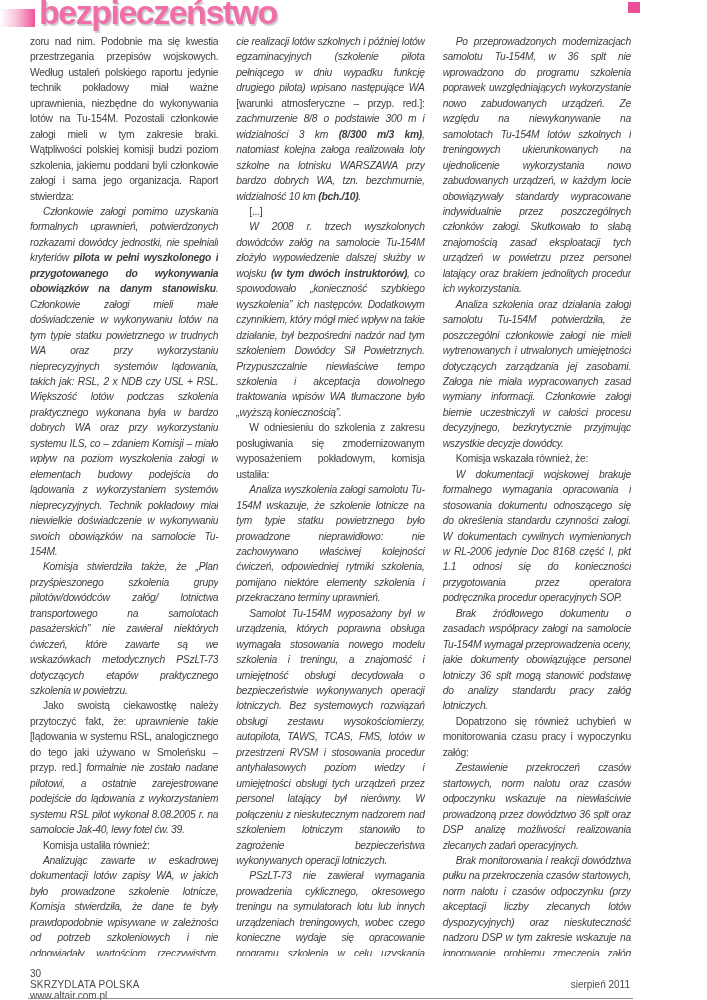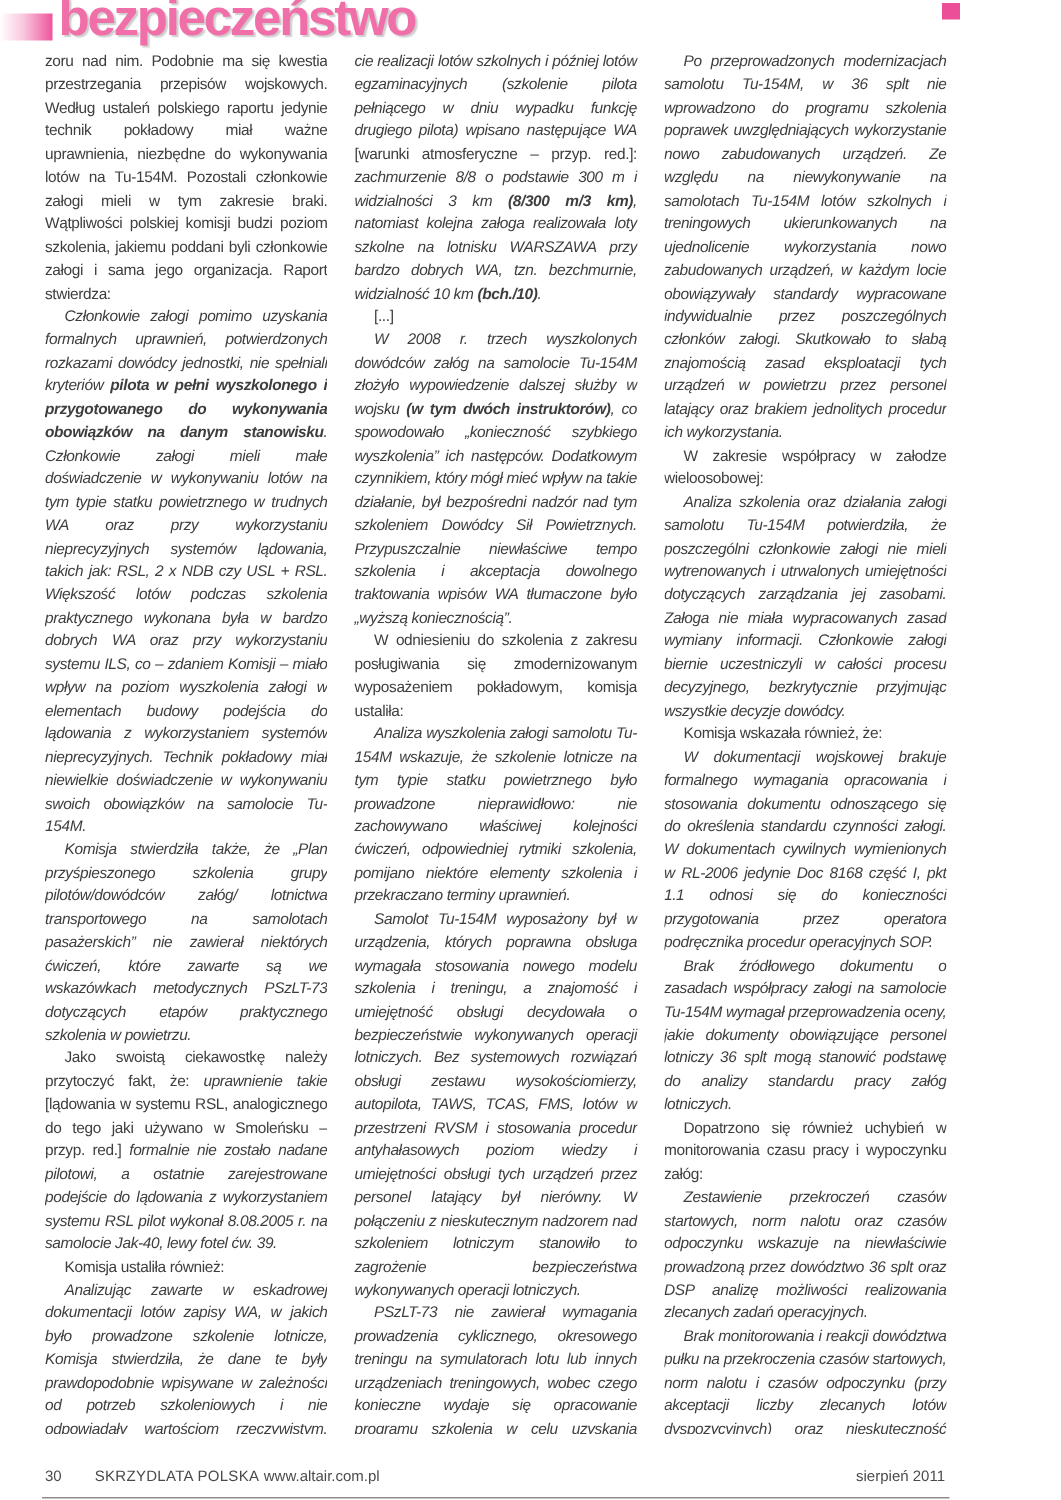--- a/index.html
+++ b/index.html
@@ -34,21 +34,21 @@
   .para.it{font-style:italic;}
   .para span.b{font-weight:bold;}
   .para span.i{font-style:italic;}
   .para span.r{font-style:normal;}
   
   .footer{
     position:absolute;left:30px;right:10px;bottom:9px;height:14px;
     display:flex;justify-content:space-between;align-items:center;
     font-size:10px;color:#4a4a4a;
   }
-  .footer-left{display:flex;align-items:flex-start;}
+  .footer-left{display:flex;align-items:flex-start;flex-direction:column;}
   .footer-left .pgnum{margin-right:22px;}
   .footer-left .mag{margin-right:3px;letter-spacing:0.2px;}
   .footer-left .url{color:#4a4a4a;text-decoration:none;}
   .bottom-rule{position:absolute;left:28px;right:7px;bottom:1px;height:1px;background:#8c8c8c;}
 </style>
 </head>
 <body>
 
 <div class="page">
 
@@ -72,21 +72,20 @@
         <p class="para ind"><span>[...]</span></p>
         <p class="para it ind"><span>W 2008 r. trzech wyszkolonych dowódców załóg na samolocie Tu-154M złożyło wypowiedzenie dalszej służby w wojsku </span><span class="b">(w tym dwóch instruktorów)</span><span>, co spowodowało „konieczność szybkiego wyszkolenia” ich następców. Dodatkowym czynnikiem, który mógł mieć wpływ na takie działanie, był bezpośredni nadzór nad tym szkoleniem Dowódcy Sił Powietrznych. Przypuszczalnie niewłaściwe tempo szkolenia i akceptacja dowolnego traktowania wpisów WA tłumaczone było „wyższą koniecznością”.</span></p>
         <p class="para ind"><span>W odniesieniu do szkolenia z zakresu posługiwania się zmodernizowanym wyposażeniem pokładowym, komisja ustaliła:</span></p>
         <p class="para it ind"><span>Analiza wyszkolenia załogi samolotu Tu-154M wskazuje, że szkolenie lotnicze na tym typie statku powietrznego było prowadzone nieprawidłowo: nie zachowywano właściwej kolejności ćwiczeń, odpowiedniej rytmiki szkolenia, pomijano niektóre elementy szkolenia i przekraczano terminy uprawnień.</span></p>
         <p class="para it ind"><span>Samolot Tu-154M wyposażony był w urządzenia, których poprawna obsługa wymagała stosowania nowego modelu szkolenia i treningu, a znajomość i umiejętność obsługi decydowała o bezpieczeństwie wykonywanych operacji lotniczych. Bez systemowych rozwiązań obsługi zestawu wysokościomierzy, autopilota, TAWS, TCAS, FMS, lotów w przestrzeni RVSM i stosowania procedur antyhałasowych poziom wiedzy i umiejętności obsługi tych urządzeń przez personel latający był nierówny. W połączeniu z nieskutecznym nadzorem nad szkoleniem lotniczym stanowiło to zagrożenie bezpieczeństwa wykonywanych operacji lotniczych.</span></p>
         <p class="para it ind"><span>PSzLT-73 nie zawierał wymagania prowadzenia cyklicznego, okresowego treningu na symulatorach lotu lub innych urządzeniach treningowych, wobec czego konieczne wydaje się opracowanie programu szkolenia w celu uzyskania właściwego, w stosunku do współczesnych wymagań bezpiecznego przewozu pasażerów, poziomu wyszkolenia (z uwzględnieniem współpracy w wieloosobowej załodze), a także warunków utrzymywania uzyskanych uprawnień.</span></p>
         <p class="para ind"><span>Dodatkowo komisja stwierdziła, że:</span></p>
       </div>
     <div class="col">
         <p class="para it ind"><span>Po przeprowadzonych modernizacjach samolotu Tu-154M, w 36 splt nie wprowadzono do programu szkolenia poprawek uwzględniających wykorzystanie nowo zabudowanych urządzeń. Ze względu na niewykonywanie na samolotach Tu-154M lotów szkolnych i treningowych ukierunkowanych na ujednolicenie wykorzystania nowo zabudowanych urządzeń, w każdym locie obowiązywały standardy wypracowane indywidualnie przez poszczególnych członków załogi. Skutkowało to słabą znajomością zasad eksploatacji tych urządzeń w powietrzu przez personel latający oraz brakiem jednolitych procedur ich wykorzystania.</span></p>
-        <p class="para ind"><span>W zakresie współpracy w załodze wieloosobowej:</span></p>
         <p class="para it ind"><span>Analiza szkolenia oraz działania załogi samolotu Tu-154M potwierdziła, że poszczególni członkowie załogi nie mieli wytrenowanych i utrwalonych umiejętności dotyczących zarządzania jej zasobami. Załoga nie miała wypracowanych zasad wymiany informacji. Członkowie załogi biernie uczestniczyli w całości procesu decyzyjnego, bezkrytycznie przyjmując wszystkie decyzje dowódcy.</span></p>
         <p class="para ind"><span>Komisja wskazała również, że:</span></p>
         <p class="para it ind"><span>W dokumentacji wojskowej brakuje formalnego wymagania opracowania i stosowania dokumentu odnoszącego się do określenia standardu czynności załogi. W dokumentach cywilnych wymienionych w RL-2006 jedynie Doc 8168 część I, pkt 1.1 odnosi się do konieczności przygotowania przez operatora podręcznika procedur operacyjnych SOP.</span></p>
         <p class="para it ind"><span>Brak źródłowego dokumentu o zasadach współpracy załogi na samolocie Tu-154M wymagał przeprowadzenia oceny, jakie dokumenty obowiązujące personel lotniczy 36 splt mogą stanowić podstawę do analizy standardu pracy załóg lotniczych.</span></p>
         <p class="para ind"><span>Dopatrzono się również uchybień w monitorowania czasu pracy i wypoczynku załóg:</span></p>
         <p class="para it ind"><span>Zestawienie przekroczeń czasów startowych, norm nalotu oraz czasów odpoczynku wskazuje na niewłaściwie prowadzoną przez dowództwo 36 splt oraz DSP analizę możliwości realizowania zlecanych zadań operacyjnych.</span></p>
         <p class="para it ind"><span>Brak monitorowania i reakcji dowództwa pułku na przekroczenia czasów startowych, norm nalotu i czasów odpoczynku (przy akceptacji liczby zlecanych lotów dyspozycyjnych) oraz nieskuteczność nadzoru DSP w tym zakresie wskazuje na ignorowanie problemu zmęczenia załóg lotniczych, a tym samym świadome łamanie zasad zawartych w RL-2006. </span><span class="b">Działania takie miały wpływ na obniżenie poziomu bezpieczeństwa wykonywania operacji lotniczych przez załogi samolotów Tu-154M.</span></p>
       </div>
   </div>
 

